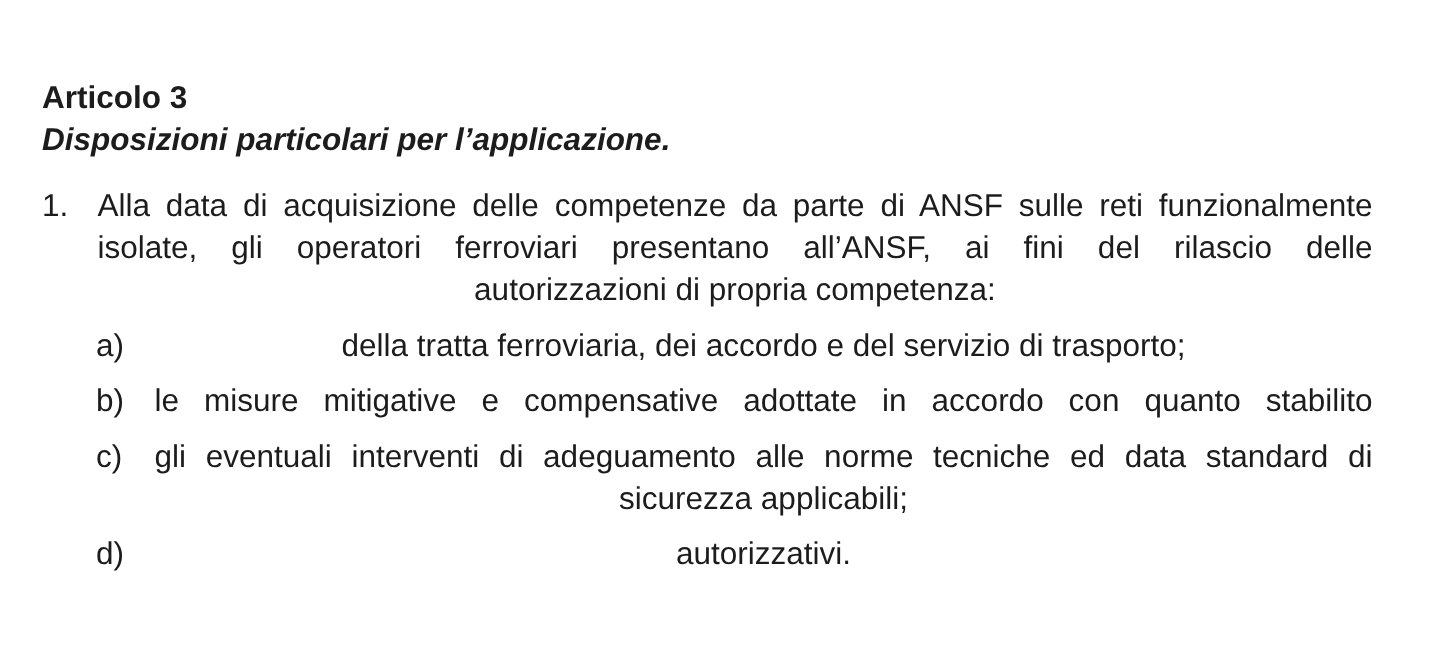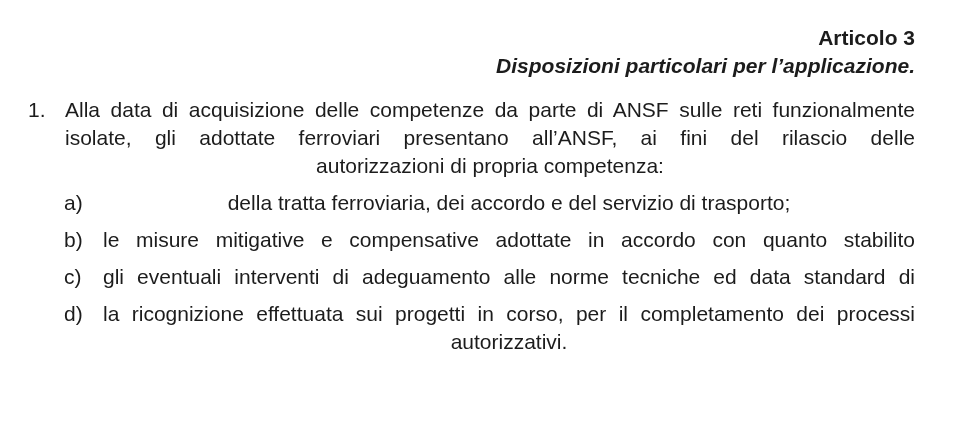--- a/index.html
+++ b/index.html
@@ -14,21 +14,22 @@
     box-sizing: border-box;
     padding: 24px 52px 0 28px;
     background: #ffffff;
     color: #1c1c1c;
     font-family: "Liberation Sans", "DejaVu Sans", sans-serif;
     font-size: 21px;
     line-height: 28px;
     overflow: hidden;
   }
   .title-block {
-    text-align: right;
+    text-align: left;
+    margin-top: 28px;
   }
   .article-title {
     font-weight: bold;
   }
   .article-subtitle {
     font-weight: bold;
     font-style: italic;
   }
   .para {
     position: relative;
@@ -67,38 +68,38 @@
 <div class="page">
 
   <div class="title-block">
     <div class="article-title">Articolo 3</div>
     <div class="article-subtitle">Disposizioni particolari per l’applicazione.</div>
   </div>
 
   <div class="para">
     <span class="marker">1.</span>
     <div class="line just">Alla data di acquisizione delle competenze da parte di ANSF sulle reti funzionalmente</div>
-    <div class="line just">isolate, gli adottate ferroviari presentano all’ANSF, ai fini del rilascio delle</div>
+    <div class="line just">isolate, gli operatori ferroviari presentano all’ANSF, ai fini del rilascio delle</div>
     <div class="line last">autorizzazioni di propria competenza:</div>
   </div>
 
   <div class="sub-item">
     <span class="marker">a)</span>
     <div class="line last">della tratta ferroviaria, dei accordo e del servizio di trasporto;</div>
   </div>
 
   <div class="sub-item">
     <span class="marker">b)</span>
     <div class="line just">le misure mitigative e compensative adottate in accordo con quanto stabilito</div>
   </div>
 
   <div class="sub-item">
     <span class="marker">c)</span>
     <div class="line just">gli eventuali interventi di adeguamento alle norme tecniche ed data standard di</div>
+    <div class="line last">sicurezza applicabili;</div>
   </div>
 
   <div class="sub-item">
     <span class="marker">d)</span>
-    <div class="line just">la ricognizione effettuata sui progetti in corso, per il completamento dei processi</div>
     <div class="line last">autorizzativi.</div>
   </div>
 
 </div>
 
 </body></html>

